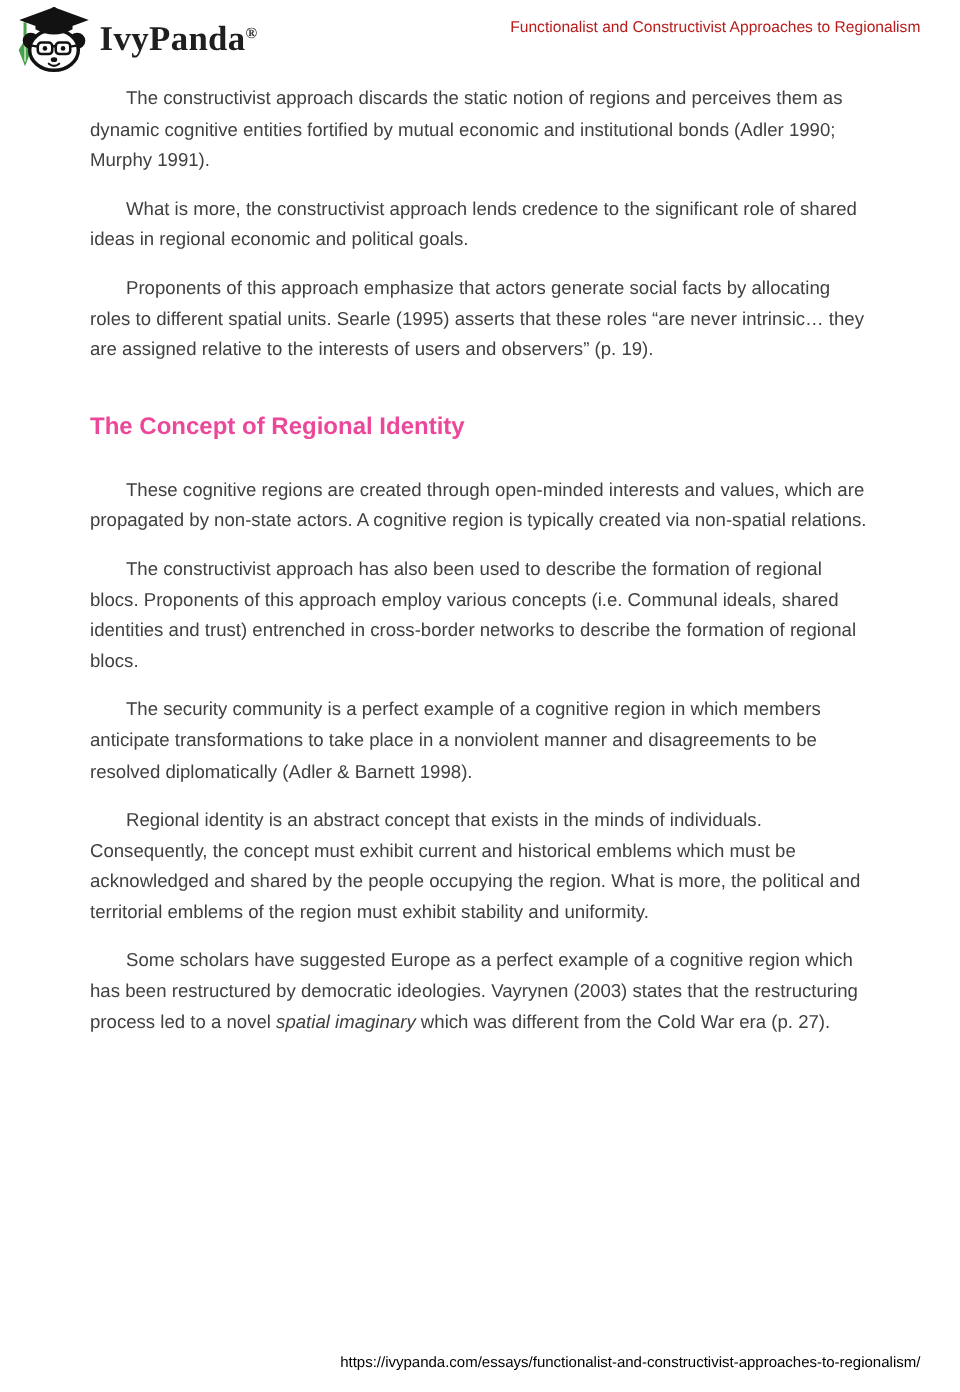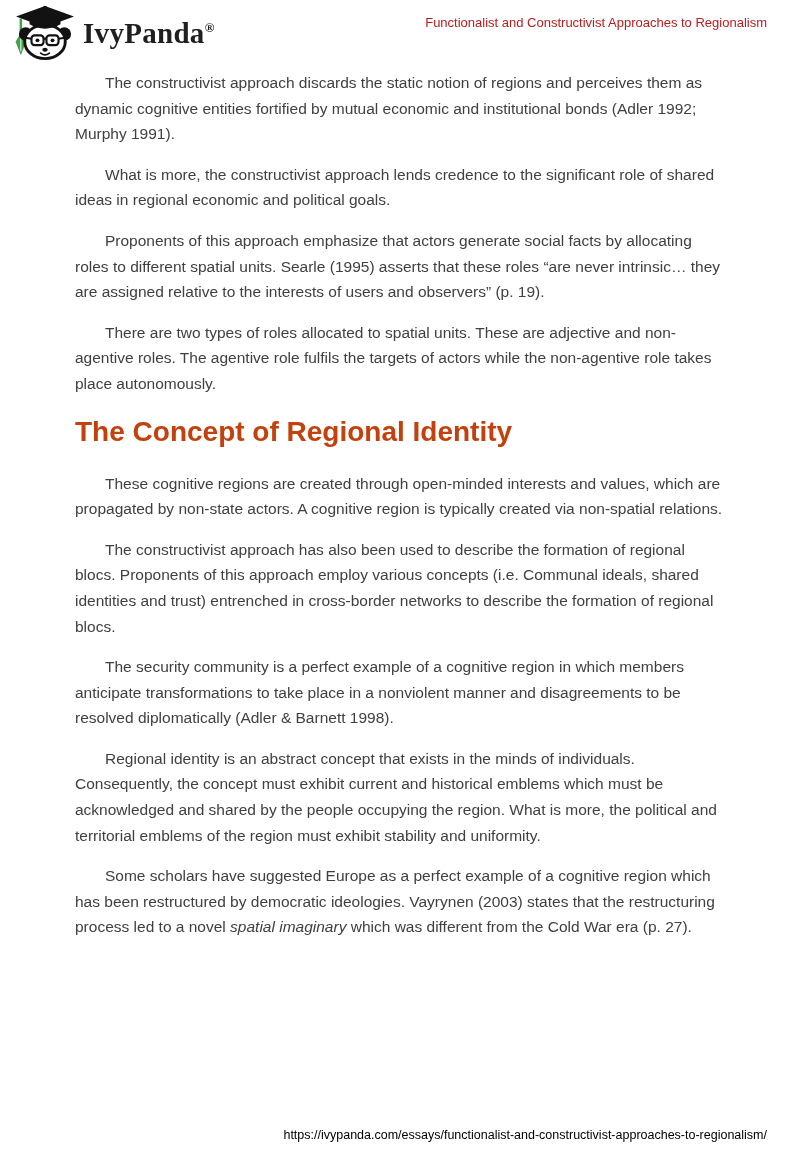--- a/index.html
+++ b/index.html
@@ -42,25 +42,25 @@
     width: 648px;
     color: #404040;
   }
   .content p {
     margin: 0 0 15px 0;
     font-size: 15.5px;
     line-height: 25.6px;
     text-indent: 30px;
   }
   .content h2 {
-    margin: 18px 0 23px 0;
-    font-size: 28px;
+    margin: 35px 0 23px 0;
+    font-size: 20px;
     line-height: 33px;
     font-weight: 700;
-    color: #c2410c;
+    color: #ec4899;
     text-indent: 0;
     font-family: "Liberation Sans", sans-serif;
   }
   .content em { font-style: italic; }
 
   
   .footer-url {
     position: absolute;
     top: 1128px;
     right: 33px;
@@ -102,24 +102,23 @@
 
         <ellipse cx="33" cy="46.3" rx="2.8" ry="2" fill="#121212"></ellipse>
         <path d="M28.5 49.8 Q33 53.6 37.5 49.8" fill="none" stroke="#121212" stroke-width="1.8" stroke-linecap="round"></path>
       </svg>
       <span class="brand-name"><span>IvyPanda</span><sup>®</sup></span>
     </div>
     <div class="doc-title">Functionalist and Constructivist Approaches to Regionalism</div>
   </header>
 
   <main class="content">
-    <p>The constructivist approach discards the static notion of regions and perceives them as dynamic cognitive entities fortified by mutual economic and institutional bonds (Adler 1992; Murphy 1991).</p>
+    <p>The constructivist approach discards the static notion of regions and perceives them as dynamic cognitive entities fortified by mutual economic and institutional bonds (Adler 1990; Murphy 1991).</p>
     <p>What is more, the constructivist approach lends credence to the significant role of shared ideas in regional economic and political goals.</p>
     <p>Proponents of this approach emphasize that actors generate social facts by allocating roles to different spatial units. Searle (1995) asserts that these roles “are never intrinsic… they are assigned relative to the interests of users and observers” (p. 19).</p>
-    <p>There are two types of roles allocated to spatial units. These are adjective and non-agentive roles. The agentive role fulfils the targets of actors while the non-agentive role takes place autonomously.</p>
 
     <h2>The Concept of Regional Identity</h2>
 
     <p>These cognitive regions are created through open-minded interests and values, which are propagated by non-state actors. A cognitive region is typically created via non-spatial relations.</p>
     <p>The constructivist approach has also been used to describe the formation of regional blocs. Proponents of this approach employ various concepts (i.e. Communal ideals, shared identities and trust) entrenched in cross-border networks to describe the formation of regional blocs.</p>
     <p>The security community is a perfect example of a cognitive region in which members anticipate transformations to take place in a nonviolent manner and disagreements to be resolved diplomatically (Adler &amp; Barnett 1998).</p>
     <p>Regional identity is an abstract concept that exists in the minds of individuals. Consequently, the concept must exhibit current and historical emblems which must be acknowledged and shared by the people occupying the region. What is more, the political and territorial emblems of the region must exhibit stability and uniformity.</p>
 
     <p><span>Some scholars have suggested Europe as a perfect example of a cognitive region which has been restructured by democratic ideologies. Vayrynen (2003) states that the restructuring process led to a novel </span><em>spatial imaginary</em><span> which was different from the Cold War era (p. 27).</span></p>
   </main>

